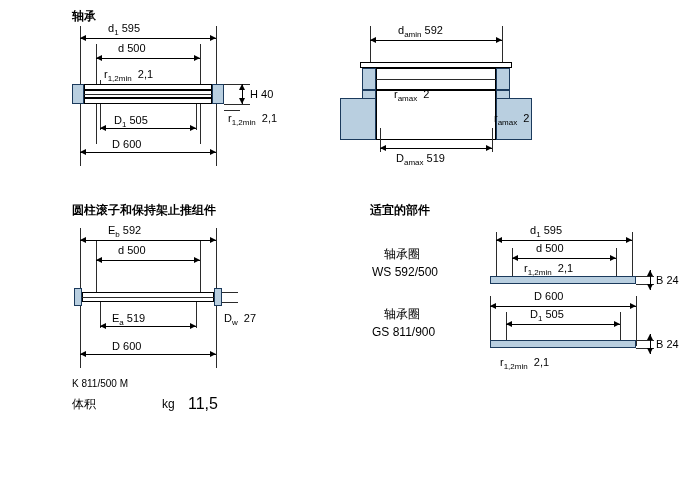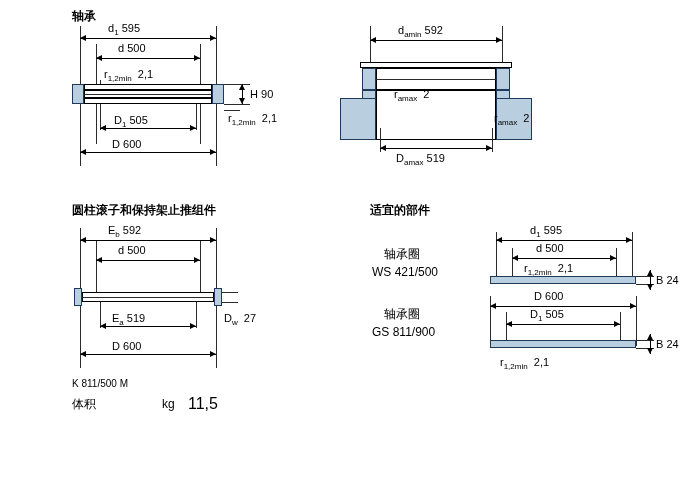--- a/index.html
+++ b/index.html
@@ -101,21 +101,21 @@
 <div class="dark-part" style="left:84px; top:84px; width:128px; height:6px;"></div>
 <div class="dark-part" style="left:84px; top:98px; width:128px; height:6px;"></div>
 <div class="dark-part" style="left:84px; top:90px; width:128px; height:8px; background:#ffffff;"></div>
 <div class="thin-h" style="left:84px; top:94px; width:128px;"></div>
 
 <div class="thin-h" style="left:224px; top:84px; width:26px;"></div>
 <div class="thin-h" style="left:224px; top:104px; width:26px;"></div>
 <div class="line-v" style="left:242px; top:84px; height:20px;"></div>
 <div class="arrow-u" style="left:239px; top:84px;"></div>
 <div class="arrow-d" style="left:239px; top:98px;"></div>
-<div class="lbl" style="left:250px; top:88px;"><span>H</span>&nbsp;<span>90</span></div>
+<div class="lbl" style="left:250px; top:88px;"><span>H</span>&nbsp;<span>40</span></div>
 
 <div class="thin-h" style="left:224px; top:110px; width:16px;"></div>
 <div class="lbl" style="left:228px; top:112px;"><span>r</span><span class="sub">1,2min</span>&nbsp;&nbsp;<span>2,1</span></div>
 
 <div class="thin-v" style="left:100px; top:104px; height:26px;"></div>
 <div class="thin-v" style="left:196px; top:104px; height:26px;"></div>
 <div class="dim-line" style="left:100px; top:128px; width:96px;"></div>
 <div class="arrow-l" style="left:100px; top:125px;"></div>
 <div class="arrow-r" style="left:190px; top:125px;"></div>
 <div class="lbl" style="left:114px; top:114px;"><span>D</span><span class="sub">1</span>&nbsp;<span>505</span></div>
@@ -189,21 +189,21 @@
 <div class="arrow-l" style="left:80px; top:351px;"></div>
 <div class="arrow-r" style="left:210px; top:351px;"></div>
 <div class="lbl" style="left:112px; top:340px;"><span>D</span>&nbsp;<span>600</span></div>
 
 <div class="lbl" style="left:72px; top:378px; font-size:10px;">K 811/500 M</div>
 <div class="lbl" style="left:72px; top:398px; font-size:12px;">体积</div>
 <div class="lbl" style="left:130px; top:398px; font-size:12px;padding-left:32px;">kg</div>
 <div class="lbl" style="left:188px; top:398px; font-size:16px;">11,5</div>
 
 <div class="lbl" style="left:384px; top:248px; font-size:12px;">轴承圈</div>
-<div class="lbl" style="left:372px; top:266px; font-size:12px;">WS 421/500</div>
+<div class="lbl" style="left:372px; top:266px; font-size:12px;">WS 592/500</div>
 
 <div class="thin-v" style="left:496px; top:232px; height:48px;"></div>
 <div class="thin-v" style="left:632px; top:232px; height:48px;"></div>
 <div class="dim-line" style="left:496px; top:240px; width:136px;"></div>
 <div class="arrow-l" style="left:496px; top:237px;"></div>
 <div class="arrow-r" style="left:626px; top:237px;"></div>
 <div class="lbl" style="left:530px; top:224px;"><span>d</span><span class="sub">1</span>&nbsp;<span>595</span></div>
 
 <div class="thin-v" style="left:512px; top:248px; height:32px;"></div>
 <div class="thin-v" style="left:616px; top:248px; height:32px;"></div>

